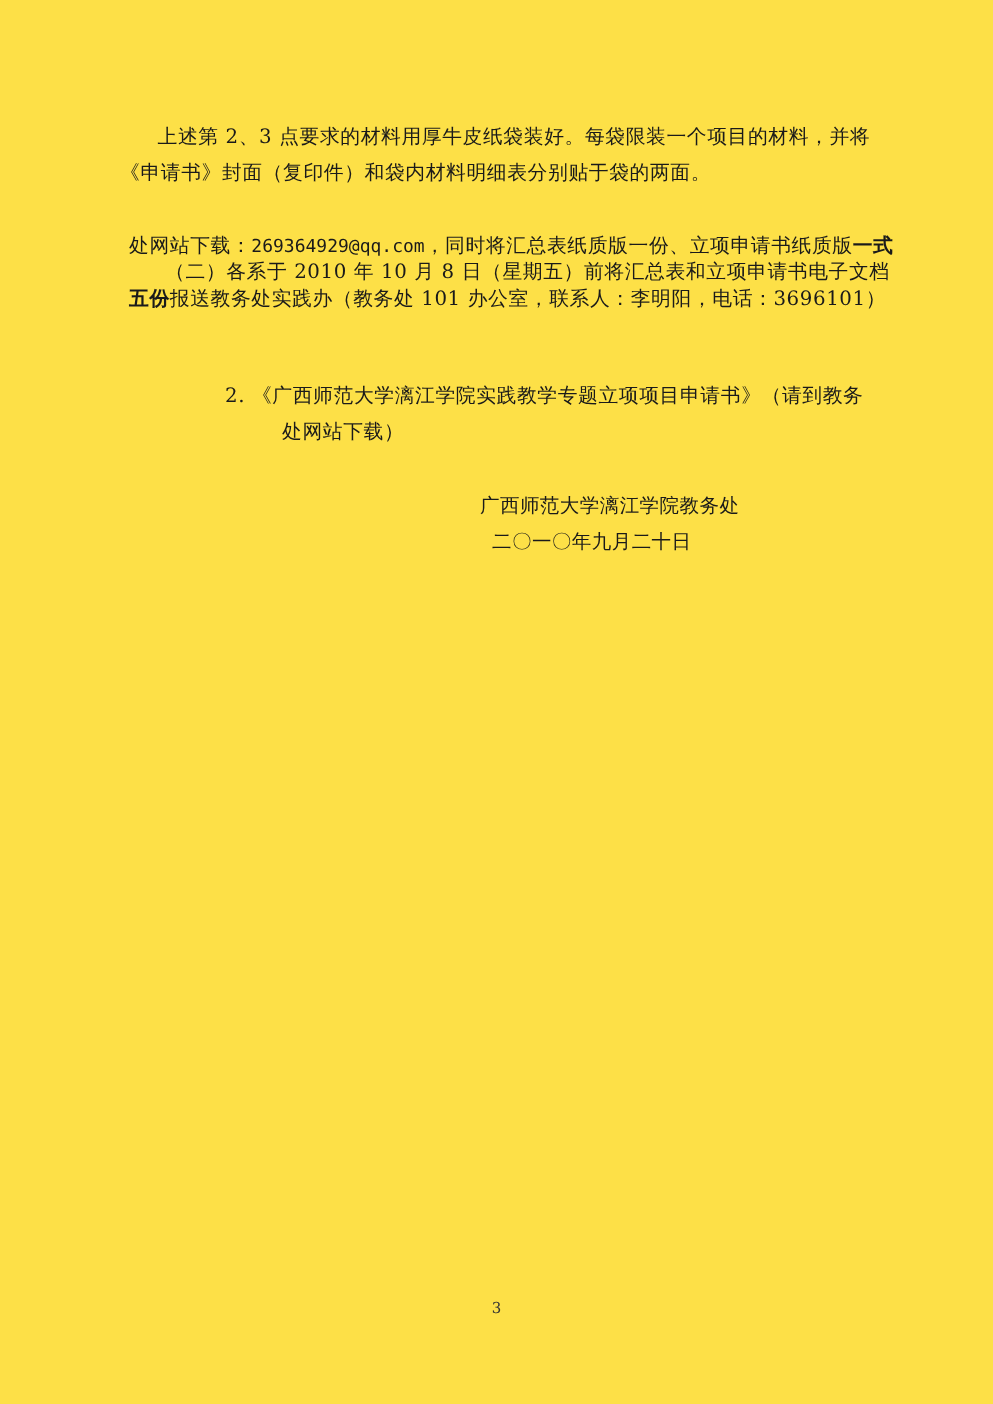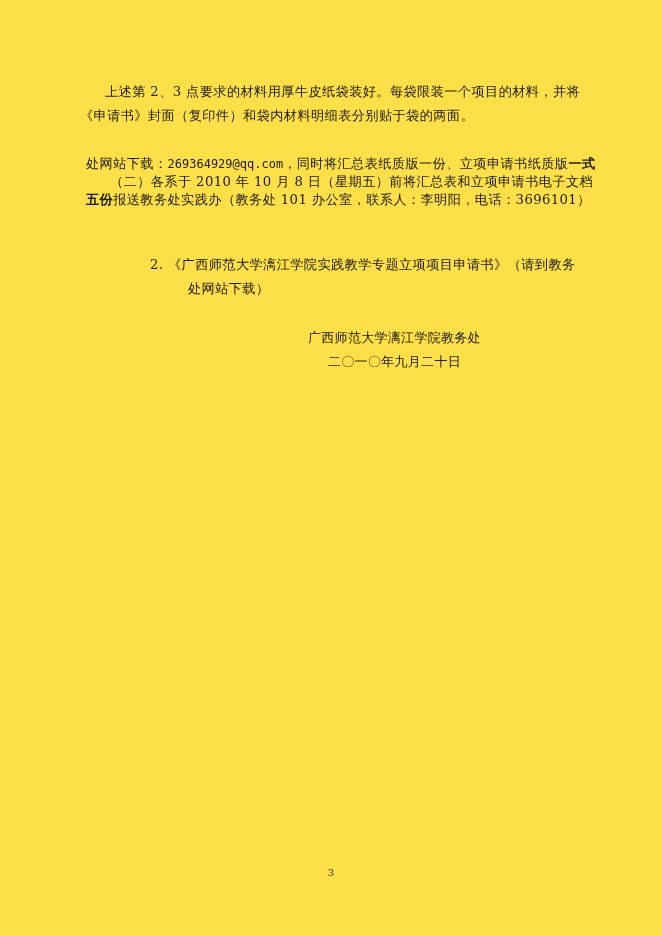--- a/index.html
+++ b/index.html
@@ -76,21 +76,21 @@
     <span class="bold">五份</span><span>报送教务处实践办（教务处 101 办公室，联系人：李明阳，电话：3696101）</span>
   </div>
 
   <div class="line" style="left:150px; top:253px;">
     <span>2.</span>&nbsp;<span>《广西师范大学漓江学院实践教学专题立项项目申请书》（请到教务</span>
   </div>
   <div class="line" style="left:176px; top:277px;margin-left:12px;">
     <span>处网站下载）</span>
   </div>
 
-  <div class="line sign" style="left:308px; top:326px;">
+  <div class="line sign" style="left:320px; top:326px;">
     <span>广西师范大学漓江学院教务处</span>
   </div>
   <div class="line sign" style="left:328px; top:350px;">
     <span>二〇一〇年九月二十日</span>
   </div>
 
   <div class="pagenum">3</div>
 
 </div>
 

